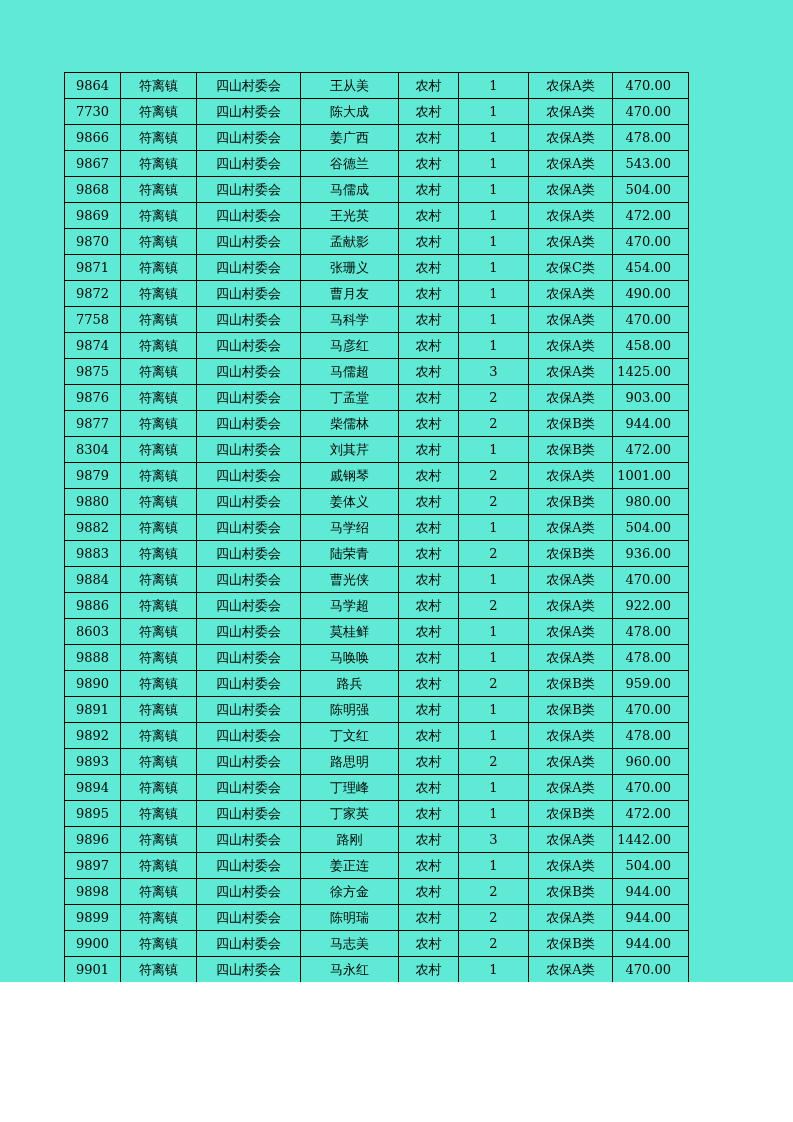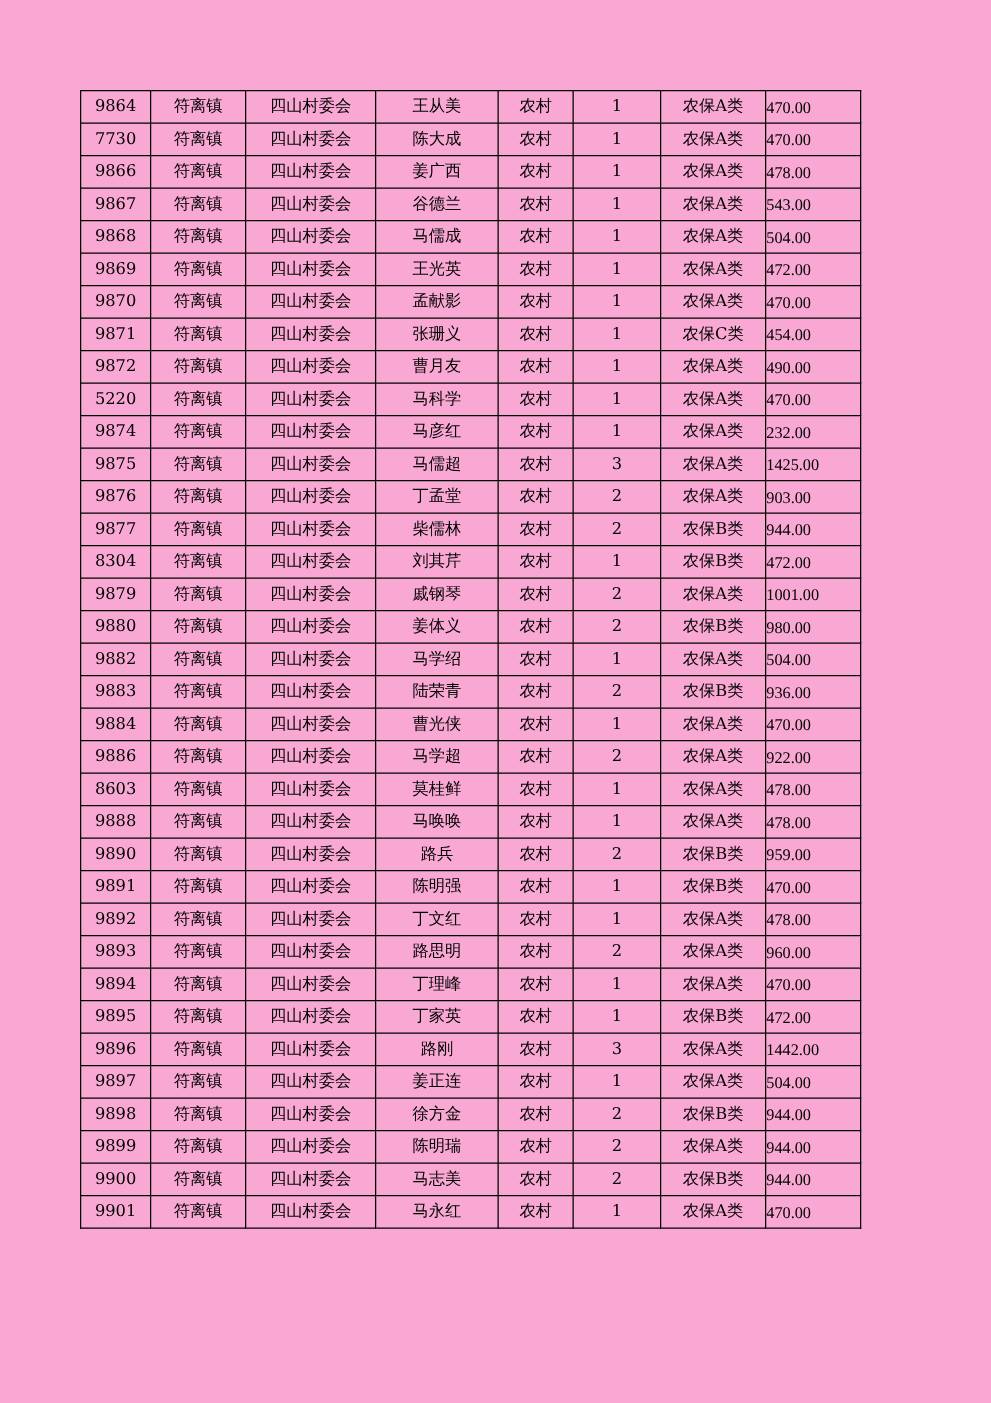--- a/index.html
+++ b/index.html
@@ -9,22 +9,22 @@
   }
   body {
     width: 793px;
     height: 1122px;
     font-family: "DejaVu Serif", "Liberation Serif", serif;
     color: #000000;
   }
   .page {
     position: relative;
     width: 793px;
-    height: 1122px;
-    background: #f9a8d4;
+    height: 982px;
+    background: #5eead4;
     overflow: hidden;
   }
   table.data-table {
     position: absolute;
     left: 64px;
     top: 72px;
     border-collapse: collapse;
     table-layout: fixed;
     width: 624px;
   }
@@ -33,23 +33,22 @@
     height: 25px;
     box-sizing: border-box;
     padding: 0;
     font-size: 13px;
     line-height: 25px;
     text-align: center;
     white-space: nowrap;
     overflow: hidden;
   }
   table.data-table td.col-amount {
-    text-align: left;
+    text-align: right;
     padding-right: 17px;
-    font-family: Liberation Serif, serif;
   }
 </style>
 </head>
 <body>
 
 <div class="page">
   <table class="data-table">
     <colgroup>
       <col style="width:56px">
       <col style="width:76px">
@@ -145,38 +144,38 @@
           <td class="col-id">9872</td>
           <td class="col-town">符离镇</td>
           <td class="col-village">四山村委会</td>
           <td class="col-name">曹月友</td>
           <td class="col-area">农村</td>
           <td class="col-count">1</td>
           <td class="col-category">农保A类</td>
           <td class="col-amount">490.00</td>
         </tr>
         <tr>
-          <td class="col-id">5220</td>
+          <td class="col-id">7758</td>
           <td class="col-town">符离镇</td>
           <td class="col-village">四山村委会</td>
           <td class="col-name">马科学</td>
           <td class="col-area">农村</td>
           <td class="col-count">1</td>
           <td class="col-category">农保A类</td>
           <td class="col-amount">470.00</td>
         </tr>
         <tr>
           <td class="col-id">9874</td>
           <td class="col-town">符离镇</td>
           <td class="col-village">四山村委会</td>
           <td class="col-name">马彦红</td>
           <td class="col-area">农村</td>
           <td class="col-count">1</td>
           <td class="col-category">农保A类</td>
-          <td class="col-amount">232.00</td>
+          <td class="col-amount">458.00</td>
         </tr>
         <tr>
           <td class="col-id">9875</td>
           <td class="col-town">符离镇</td>
           <td class="col-village">四山村委会</td>
           <td class="col-name">马儒超</td>
           <td class="col-area">农村</td>
           <td class="col-count">3</td>
           <td class="col-category">农保A类</td>
           <td class="col-amount">1425.00</td>

